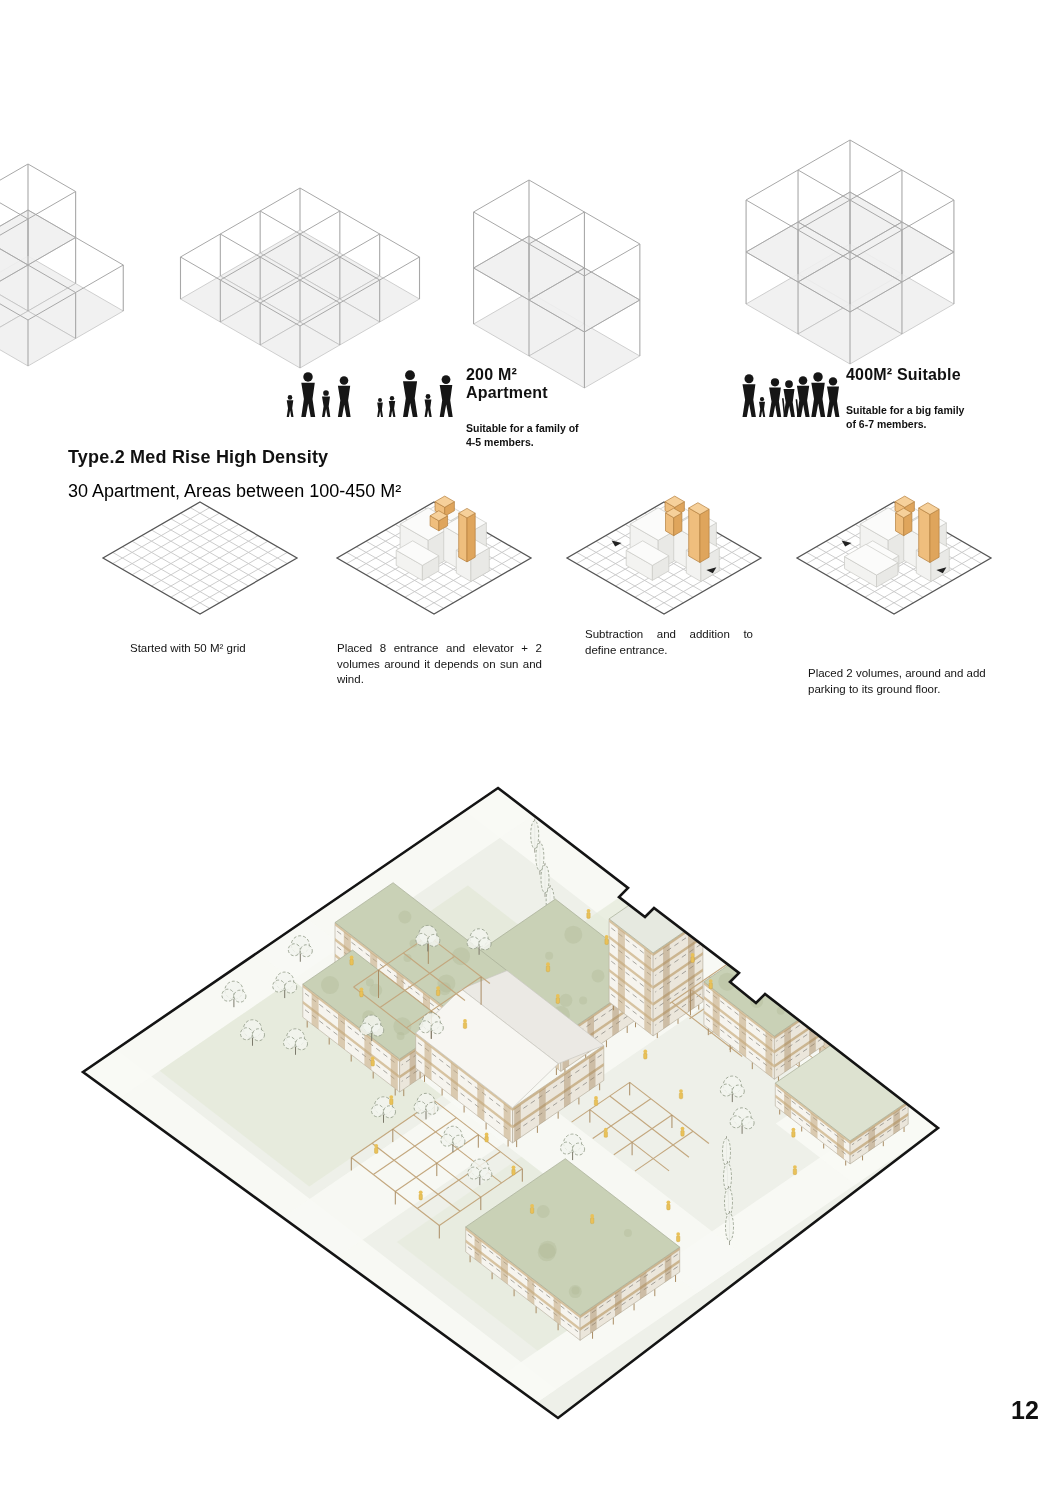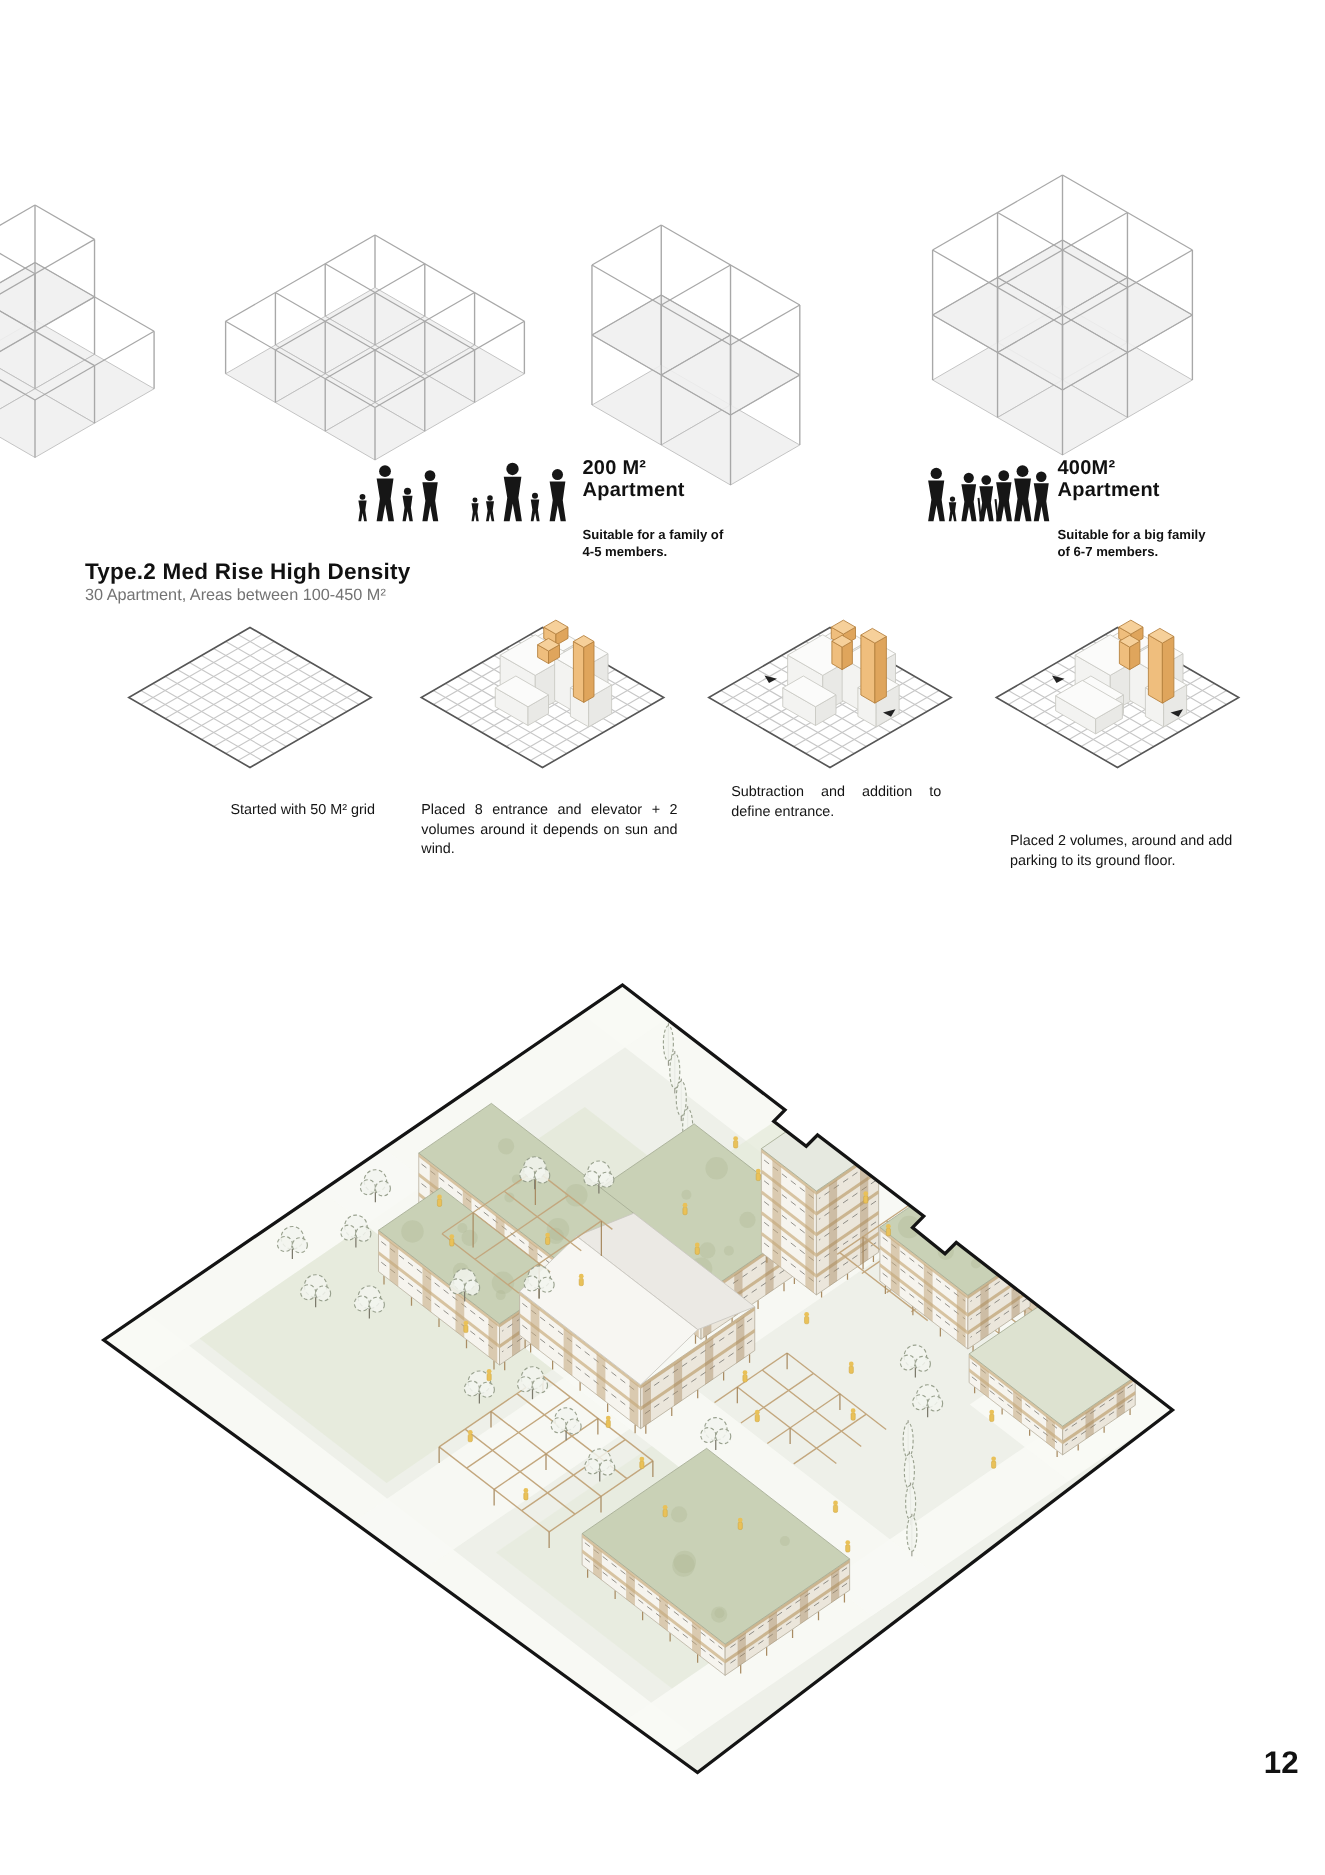--- a/index.html
+++ b/index.html
@@ -1,24 +1,24 @@
 <!DOCTYPE html>
 <html><head>
 <meta charset="utf-8">
 <style>
   html,body{margin:0;padding:0;background:#ffffff;}
   body{width:1060px;height:1500px;position:relative;font-family:"Liberation Sans",sans-serif;color:#111;overflow:hidden;}
   .abs{position:absolute;}
   .apt-label .t{font-size:16px;font-weight:bold;letter-spacing:.2px;}
   .apt-label .d{font-size:10.5px;font-weight:bold;line-height:1.3;margin-top:20px;}
   #section-title{font-size:18px;font-weight:bold;letter-spacing:.2px;}
-  #section-subtitle{font-size:13px;color:#737373;margin-top:0;}
+  #section-subtitle{font-size:18px;color:#000000;margin-top:13px;}
   .caption{font-size:11.5px;line-height:1.35;color:#141414;}
   .cap-just{text-align:justify;}
-  .cap-center{text-align:right;}
+  .cap-center{text-align:left;}
   #page-number{font-size:25px;font-weight:bold;}
   svg{display:block;overflow:visible;}
   .clipped{overflow:hidden;}
 </style>
 </head>
 <body>
 
 <div class="abs clipped" style="left:0;top:152;width:150px;height:245px;left:0px;top:152px;">
   <svg id="wire1" width="150" height="245" style="overflow:hidden">
       <polygon points="28.0,104.0 75.6,131.5 28.0,159.0 -19.6,131.5" fill="#efefef" fill-opacity="0.88" stroke="#bdbdbd" stroke-width="0.7"></polygon>
@@ -195,21 +195,21 @@
     <polygon points="43.5,32.9 54.5,32.9 52.7,46.2 54.9,61.0 51.2,61.0 49.2,49.9 47.1,61.0 43.5,61.0 45.7,46.2" fill="#161616"></polygon>
     <line x1="56.4" y1="43.24" x2="58.25" y2="61" stroke="#161616" stroke-width="1.6"></line>
     <circle cx="63" cy="24.509999999999998" r="4.305" fill="#161616"></circle>
     <polygon points="56.9,29.8 69.2,29.8 67.1,44.6 69.6,61.0 65.5,61.0 63.2,48.7 61.0,61.0 56.9,61.0 59.3,44.6" fill="#161616"></polygon>
     <circle cx="78" cy="20.95" r="4.725" fill="#161616"></circle>
     <polygon points="71.3,26.8 84.8,26.8 82.5,43.0 85.2,61.0 80.7,61.0 78.2,47.5 75.8,61.0 71.3,61.0 74.0,43.0" fill="#161616"></polygon>
     <circle cx="93" cy="25.4" r="4.2" fill="#161616"></circle>
     <polygon points="87.0,30.6 99.0,30.6 97.0,45.0 99.4,61.0 95.4,61.0 93.2,49.0 91.0,61.0 87.0,61.0 89.4,45.0" fill="#161616"></polygon>
   </svg>
 <div class="abs apt-label" style="left:846px;top:366px;width:122px;">
-  <div class="t">400M² Apartment</div>
+  <div class="t">400M² Suitable</div>
   <div class="d">Suitable for a big family of 6-7 members.</div>
 </div>
 
 <div class="abs" style="left:68px;top:447px;">
   <div id="section-title">Type.2 Med Rise High Density</div>
   <div id="section-subtitle">30 Apartment, Areas between 100-450 M²</div>
 </div>
 
 <svg id="step1" class="abs" style="left:88px;top:486px;" width="225" height="152">
     <polygon points="112.0,16.0 209.0,72.0 112.0,128.0 15.0,72.0" fill="#ffffff" stroke="none"></polygon>

